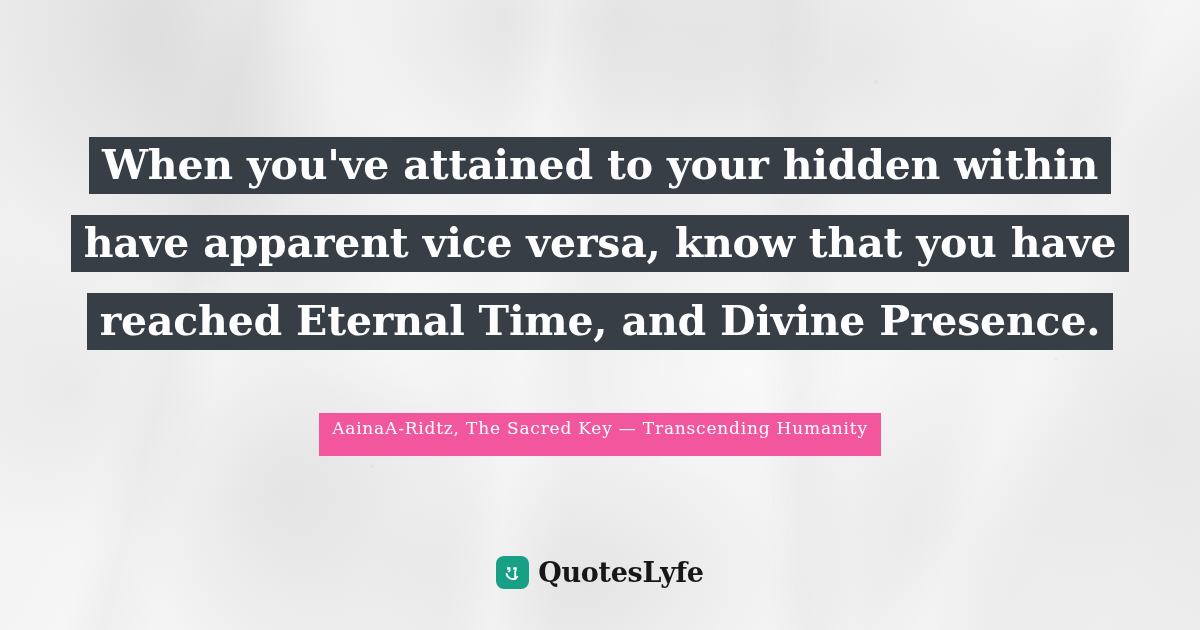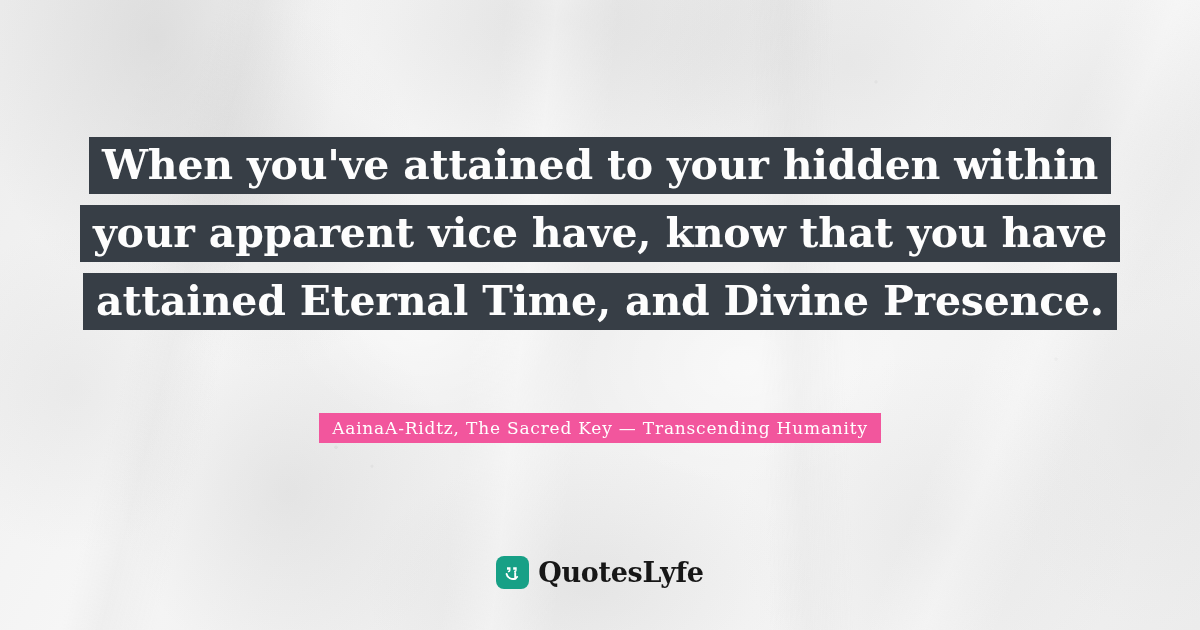--- a/index.html
+++ b/index.html
@@ -66,21 +66,21 @@
 
   
   .quote {
     position: absolute;
     left: 0;
     right: 0;
     top: 137px;
     display: flex;
     flex-direction: column;
     align-items: center;
-    gap: 11px;
+    gap: 21px;
   }
   .quote-line {
     display: inline-block;
     background: #373e46;
     color: #fdfdfd;
     font-family: "DejaVu Serif", "Liberation Serif", serif;
     font-weight: bold;
     font-size: 41px;
     line-height: 57px;
     height: 57px;
@@ -99,21 +99,21 @@
     text-align: center;
   }
   .attribution {
     display: inline-block;
     background: #f2569d;
     color: #ffffff;
     font-family: "DejaVu Serif", "Liberation Serif", serif;
     font-weight: normal;
     font-size: 17px;
     line-height: 30px;
-    height: 30px;
+    height: 43px;
     padding: 0 13px;
     letter-spacing: 0.8px;
     white-space: nowrap;
     box-sizing: border-box;
   }
 
   
   .brand {
     position: absolute;
     left: 0;
@@ -149,22 +149,22 @@
 <body>
 
 <div class="card">
 
   <div class="texture"></div>
   <div class="texture-streaks"></div>
   <div class="texture-speckle"></div>
 
   <div class="quote">
     <span class="quote-line">When you've attained to your hidden within</span>
-    <span class="quote-line">your apparent vice have, know that you have</span>
-    <span class="quote-line">attained Eternal Time, and Divine Presence.</span>
+    <span class="quote-line">have apparent vice versa, know that you have</span>
+    <span class="quote-line">reached Eternal Time, and Divine Presence.</span>
   </div>
 
   <div class="attribution-wrap">
     <span class="attribution">AainaA-Ridtz, The Sacred Key — Transcending Humanity</span>
   </div>
 
   <div class="brand">
     <span class="brand-mark">
       <svg width="22" height="22" viewBox="0 0 22 22" aria-hidden="true">
         <path d="M5.0 5.2 h3.5 v3.0 a2.1 2.1 0 0 1 -2.1 2.1 h-0.5 v-1.5 h0.5 a0.8 0.8 0 0 0 0.8 -0.8 v-0.2 h-2.2 z" fill="#ffffff"></path>

